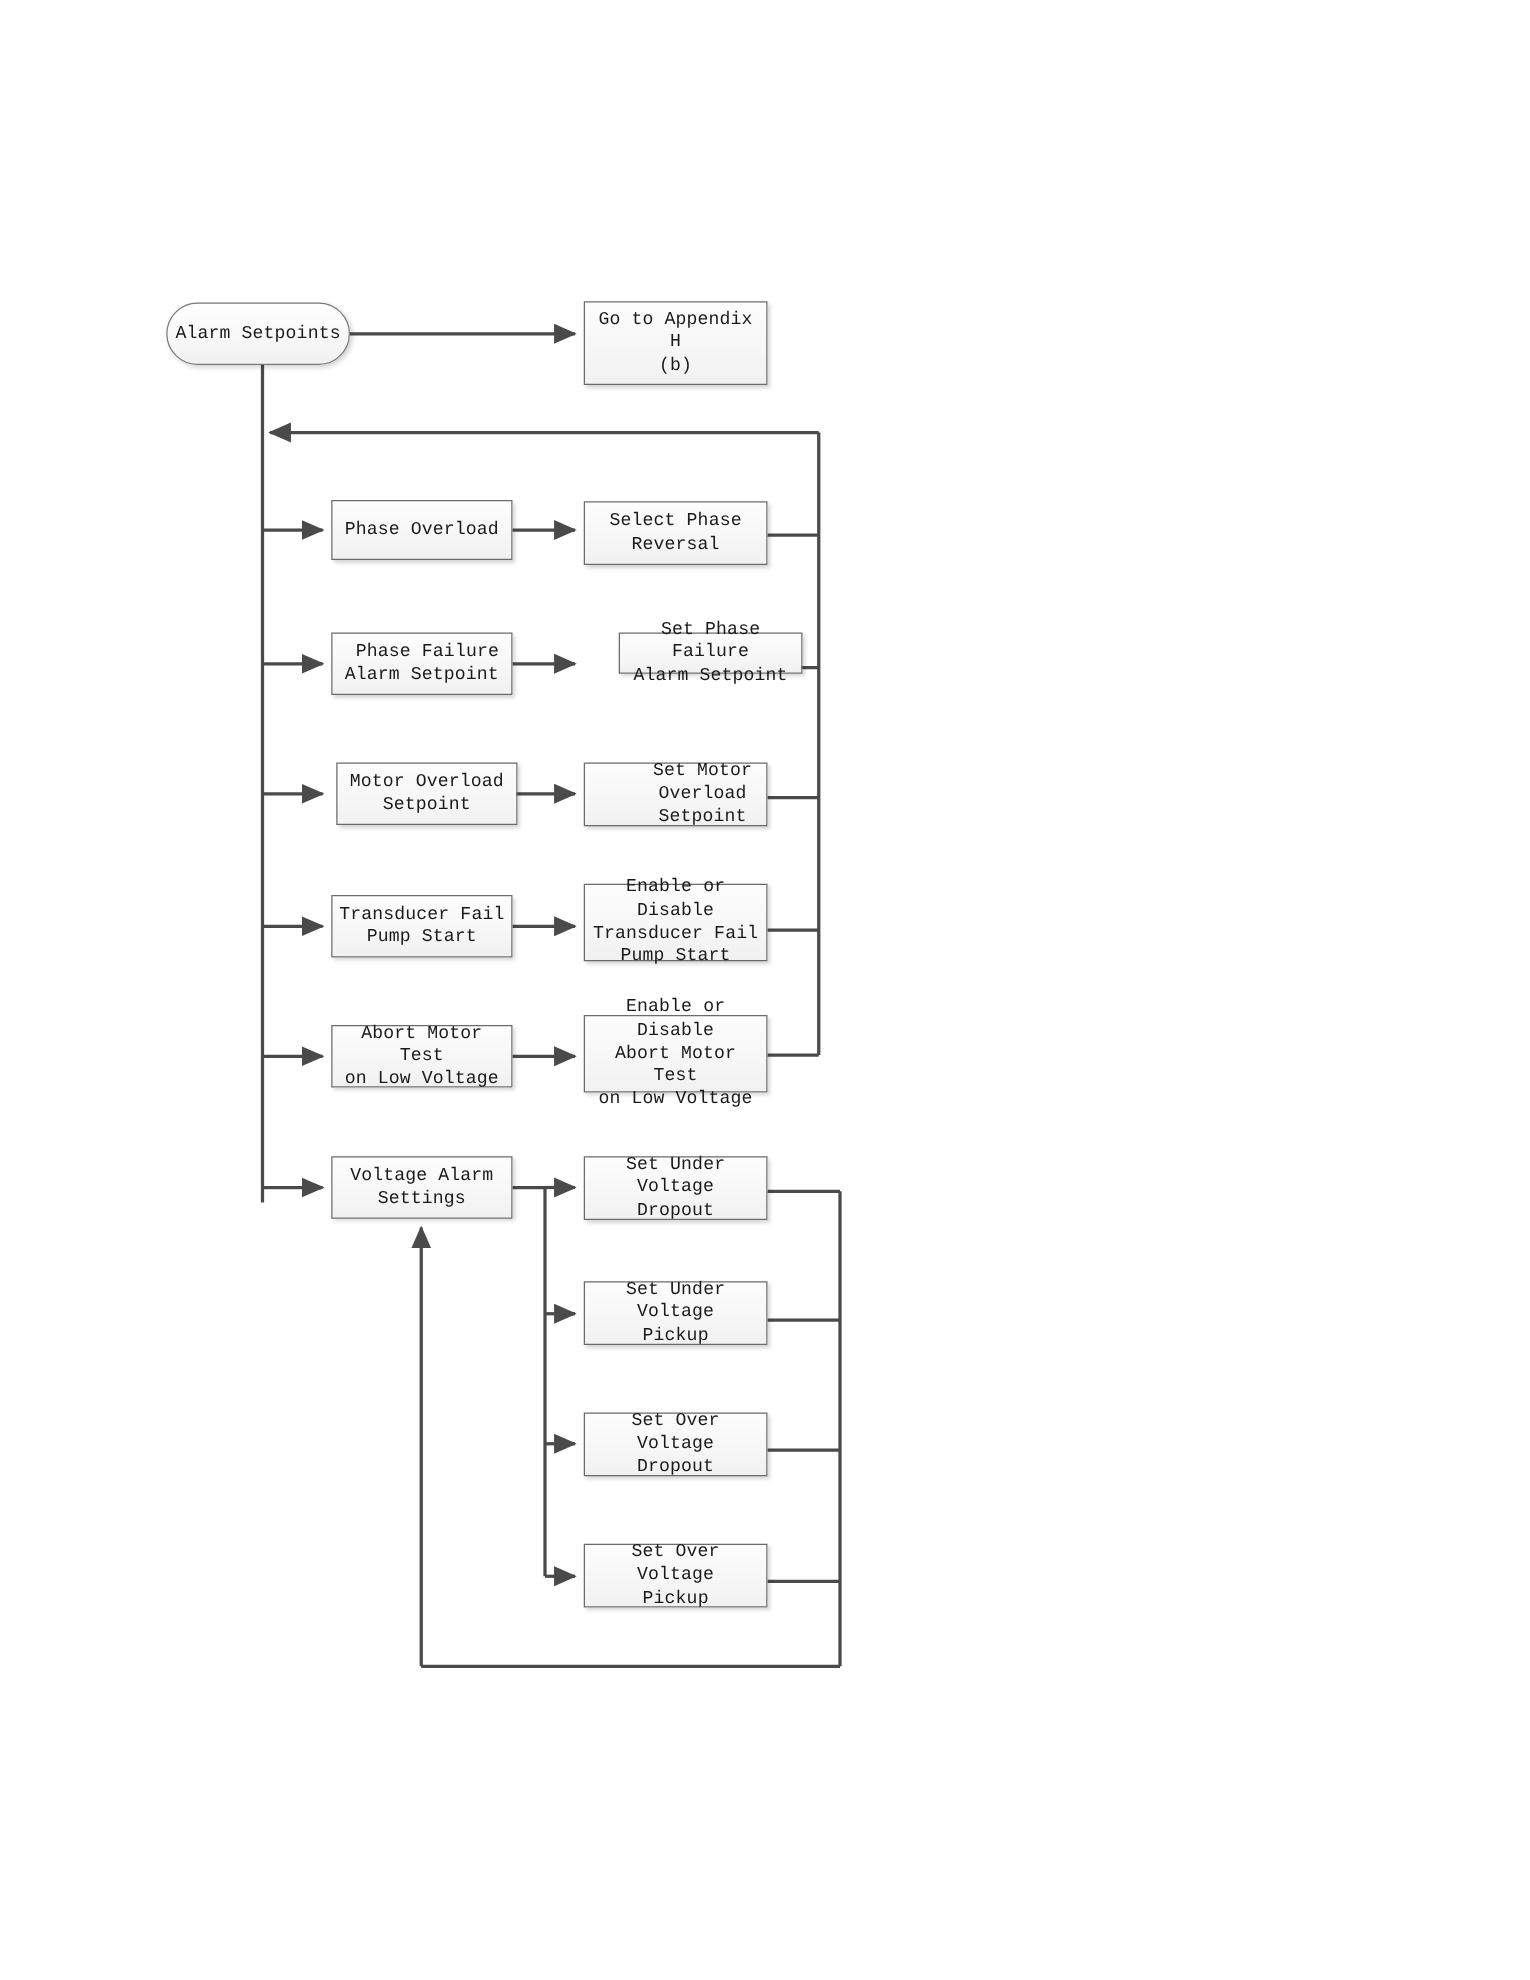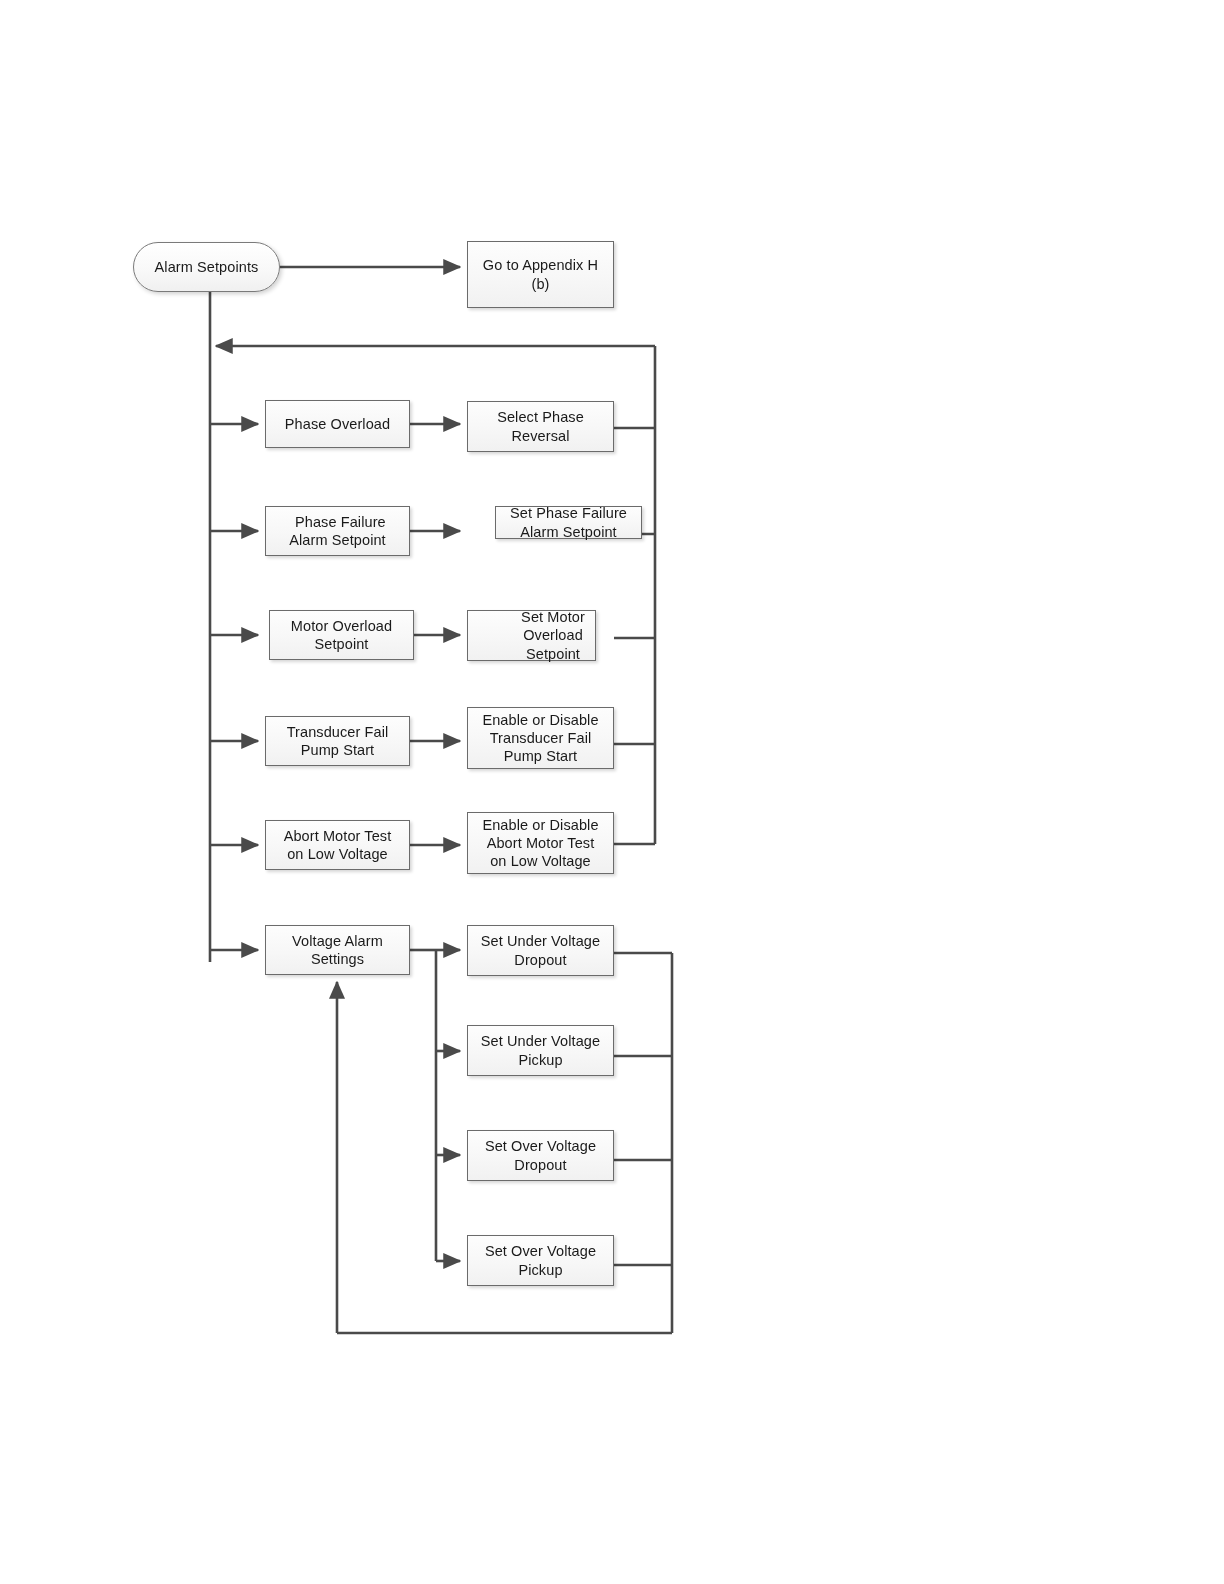--- a/index.html
+++ b/index.html
@@ -12,20 +12,21 @@
     width: 1224px;
     height: 1584px;
     font-family: "Liberation Sans", sans-serif;
     overflow: hidden;
   }
   #canvas {
     position: relative;
     width: 1224px;
     height: 1584px;
     background: #ffffff;
+    font-family: Liberation Mono, monospace;
   }
   #edges {
     position: absolute;
     left: 0;
     top: 0;
     width: 1224px;
     height: 1584px;
     pointer-events: none;
   }
   .node {
@@ -125,21 +126,21 @@
 Pump Start</div>
   <div class="node" style="left:265px; top:820px; width:145px; height:50px;">Abort Motor Test
 on Low Voltage</div>
   <div class="node" style="left:265px; top:925px; width:145px; height:50px;">Voltage Alarm
 Settings</div>
 
   <div class="node" style="left:467px; top:401px; width:147px; height:51px;">Select Phase
 Reversal</div>
   <div class="node" style="left:495px; top:506px; width:147px; height:33px;">Set Phase Failure
 Alarm Setpoint</div>
-  <div class="node" style="left:467px; top:610px; width:129px; height:51px;padding-left:47px;">Set Motor
+  <div class="node" style="left:467px; top:610px; width:147px; height:51px;padding-left:47px;">Set Motor
 Overload Setpoint</div>
   <div class="node" style="left:467px; top:707px; width:147px; height:62px;">Enable or Disable
 Transducer Fail
 Pump Start</div>
   <div class="node" style="left:467px; top:812px; width:147px; height:62px;">Enable or Disable
 Abort Motor Test
 on Low Voltage</div>
 
   <div class="node" style="left:467px; top:925px; width:147px; height:51px;">Set Under Voltage
 Dropout</div>

